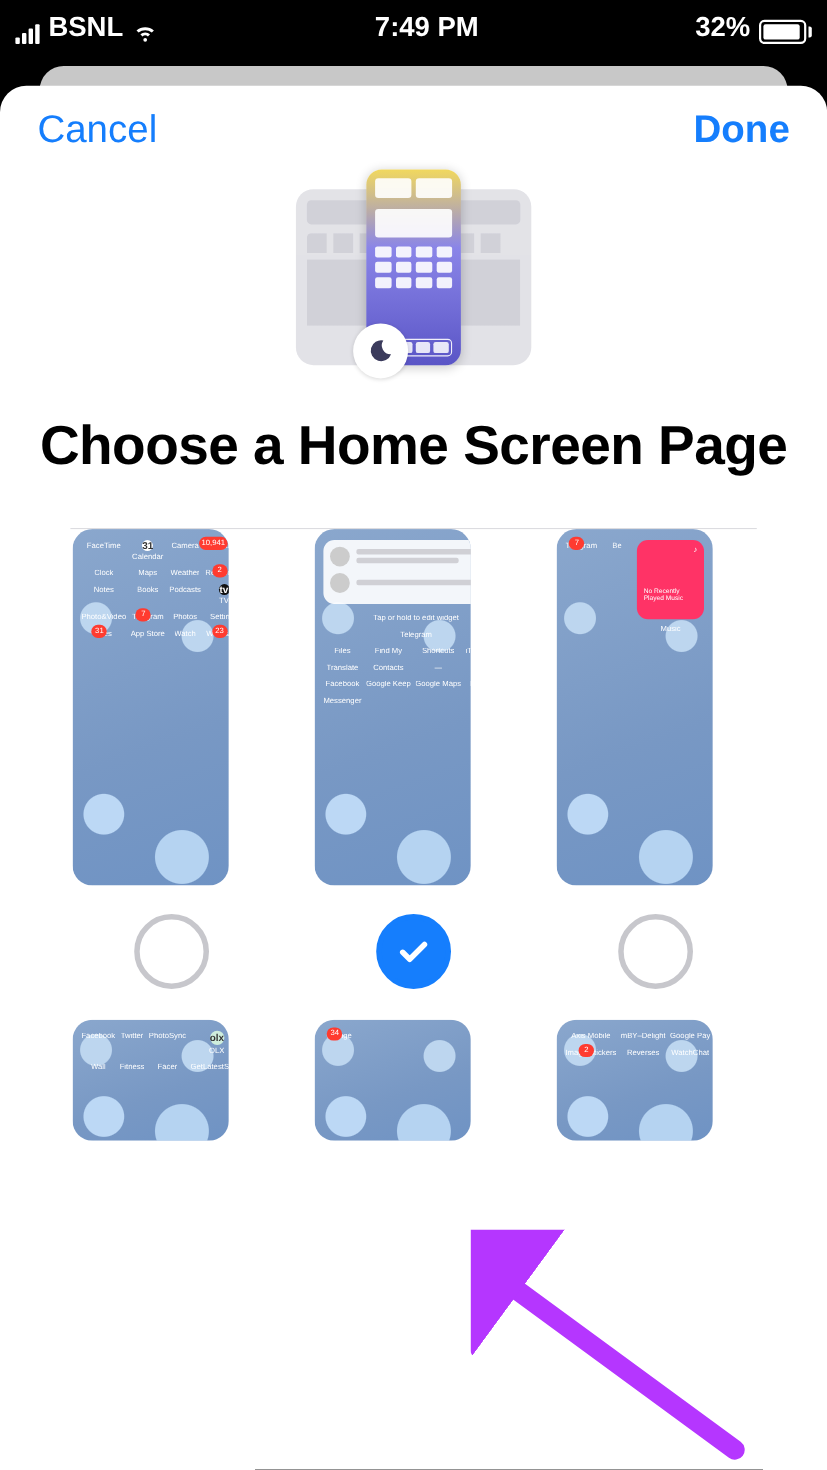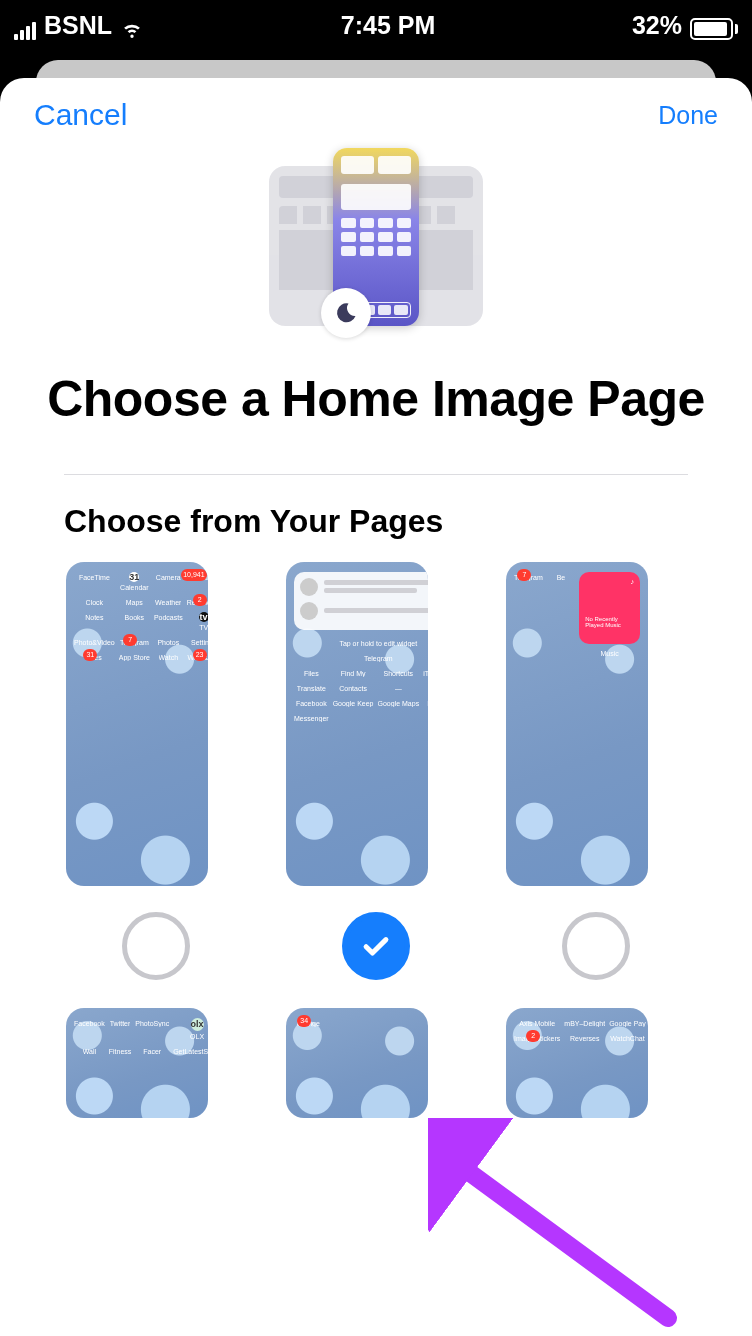--- a/index.html
+++ b/index.html
@@ -11,22 +11,22 @@
   .bars span:nth-child(1){height:6px}.bars span:nth-child(2){height:10px}.bars span:nth-child(3){height:14px}.bars span:nth-child(4){height:18px}
   .wifi{width:24px;height:24px;}
   .battery{display:inline-flex;align-items:center;position:relative;width:48px;height:22px;}
   .battery .body{width:44px;height:22px;border:2px solid #fff;border-radius:5px;position:relative;}
   .battery .fill{position:absolute;left:2px;top:2px;bottom:2px;border-radius:2px;background:#fff;width:85%;}
   .battery .cap{width:3px;height:10px;background:#fff;border-radius:0 2px 2px 0;margin-left:2px;}
 
   .sheet-back{position:absolute;left:50%;transform:translateX(-50%);top:60px;width:680px;height:30px;background:#c8c8c8;border-radius:22px 22px 0 0;}
   .sheet{position:absolute;left:0;right:0;top:78px;bottom:0;background:#fff;border-radius:24px 24px 0 0;overflow:hidden;}
   .navbar{display:flex;justify-content:space-between;align-items:center;padding:20px 34px 10px;}
-  .nav-btn{color:#157efd;font-size:30px;background:none;border:none;padding:0;font-family:inherit;}
-  .nav-done{font-weight:400;font-size:25px;}
+  .nav-btn{color:#157efd;font-size:35px;background:none;border:none;padding:0;font-family:inherit;}
+  .nav-done{font-weight:700;font-size:35px;}
 
   .hero{display:flex;justify-content:center;padding:6px 0 18px;}
   .hero-stack{position:relative;width:214px;height:190px;}
   .ghost{position:absolute;width:128px;height:160px;top:18px;border-radius:16px;background:#dcdce2;opacity:0.8;}
   .ghost.left{left:0}.ghost.right{right:0}
   .ghost::before{content:"";position:absolute;top:10px;left:10px;right:10px;height:22px;border-radius:4px;background:#c6c6cf;}
   .ghost::after{content:"";position:absolute;top:40px;left:10px;right:10px;bottom:10px;border-radius:4px;
     background:
       linear-gradient(#c6c6cf,#c6c6cf) 0 0/18px 18px no-repeat,
       linear-gradient(#c6c6cf,#c6c6cf) 24px 0/18px 18px no-repeat,
@@ -81,21 +81,21 @@
         <span></span>
         <span></span>
         <span></span>
         <span></span>
       </span>
     <span>BSNL</span>
     <svg class="wifi" viewBox="0 0 24 24">
         <path fill="#fff" d="M12 18.5a1.7 1.7 0 1 0 0 3.4 1.7 1.7 0 0 0 0-3.4Zm-4.4-3.3 1.9 1.9a4 4 0 0 1 5 0l1.9-1.9a6.7 6.7 0 0 0-8.8 0Zm-3.5-3.5 1.9 1.9a9.3 9.3 0 0 1 12 0l1.9-1.9a12 12 0 0 0-15.8 0Z"></path>
       </svg>
   </div>
-  <div>7:45 PM</div>
+  <div>7:49 PM</div>
   <div class="sb-right">
     <span>32%</span>
     <span class="battery">
         <span class="body">
           <span class="fill"></span>
         </span>
         <span class="cap"></span>
       </span>
   </div>
 </div>
@@ -142,23 +142,22 @@
           </div>
       </div>
       <div class="moon-circ">
         <svg width="24" height="24" viewBox="0 0 24 24">
             <path fill="#3b3b5c" d="M14.5 2.5A9.5 9.5 0 1 0 21.5 15 8 8 0 0 1 14.5 2.5Z"></path>
           </svg>
       </div>
     </div>
   </div>
 
-  <div class="title">Choose a Home Image Page</div>
+  <div class="title">Choose a Home Screen Page</div>
   <div class="divider"></div>
-  <div class="subtitle">Choose from Your Pages</div>
 
   <div class="pages" id="pages-row-1">
       <div class="thumb">
         <div class="appgrid">
           <div class="appcol">
             <div class="app" style="background: rgb(52, 199, 89);"></div>
             <div class="lbl">FaceTime</div>
           </div>
           <div class="appcol">
             <div class="app" style="background: rgb(255, 255, 255); display: flex; align-items: center; justify-content: center; font-size: 9px; font-weight: 700; color: rgb(51, 51, 51);">31</div>

